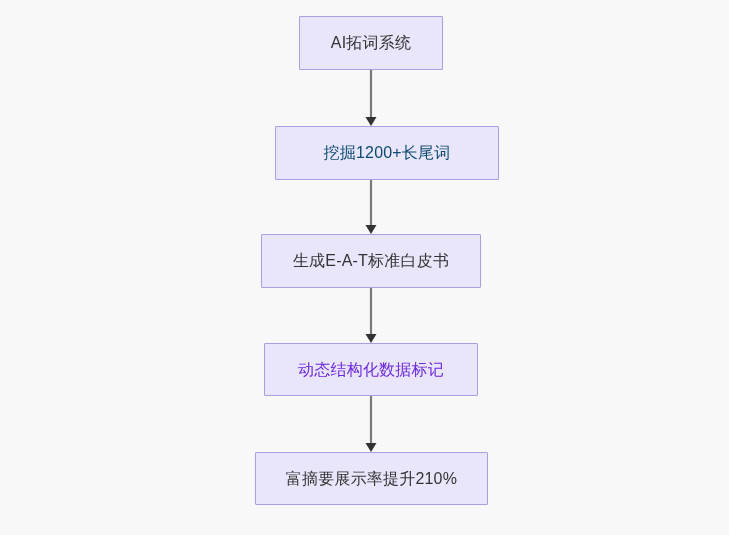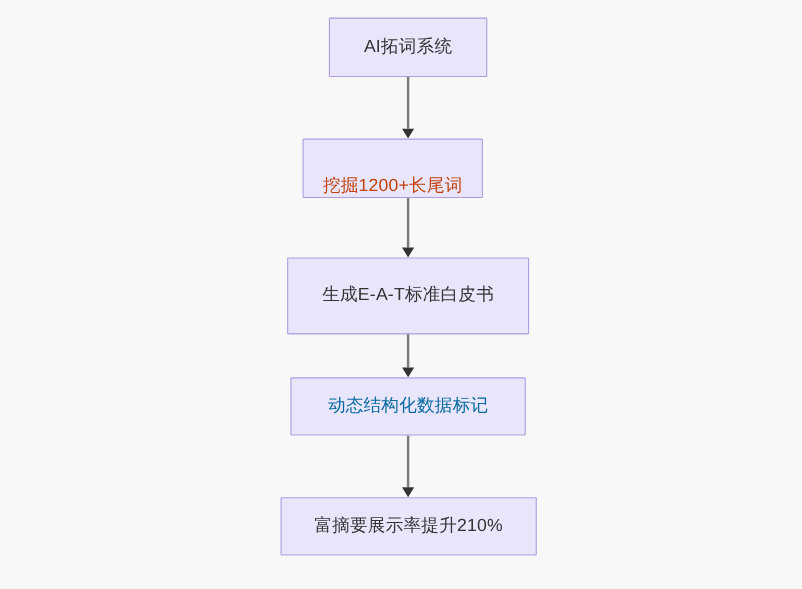--- a/index.html
+++ b/index.html
@@ -73,29 +73,29 @@
 
   <svg class="flow-connector" aria-hidden="true" width="22" height="56" viewBox="0 0 22 56" style="left: 360px; top: 396px; height: 56px;">
     <line class="conn-line" x1="11" y1="0" x2="11" y2="47" stroke="#7a7a7a" stroke-width="2.2"></line>
     <polygon class="conn-head" points="5.5,47 16.5,47 11,56" fill="#333333"></polygon>
   </svg>
 
   <div class="flow-node" style="left: 299px; top: 16px; width: 144px; height: 54px; background: rgb(233, 230, 251); border-color: rgb(173, 156, 224); color: rgb(51, 51, 51);">
     <span class="node-label">AI拓词系统</span>
   </div>
 
-  <div class="flow-node" style="left: 275px; top: 126px; width: 164px; height: 54px; background: rgb(233, 230, 251); border-color: rgb(173, 156, 224); color: #c2410c; align-items: flex-end;">
+  <div class="flow-node" style="left: 275px; top: 126px; width: 224px; height: 54px; background: rgb(233, 230, 251); border-color: rgb(173, 156, 224); color: #0c4a6e;">
     <span class="node-label">挖掘1200+长尾词</span>
   </div>
 
-  <div class="flow-node" style="left: 261px; top: 234px; width: 220px; height: 70px; background: rgb(233, 230, 251); border-color: rgb(173, 156, 224); color: rgb(51, 51, 51);">
+  <div class="flow-node" style="left: 261px; top: 234px; width: 220px; height: 54px; background: rgb(233, 230, 251); border-color: rgb(173, 156, 224); color: rgb(51, 51, 51);">
     <span class="node-label">生成E-A-T标准白皮书</span>
   </div>
 
-  <div class="flow-node" style="left: 264px; top: 343px; width: 214px; height: 53px; background: rgb(233, 230, 251); border-color: rgb(173, 156, 224); color: #0369a1;">
+  <div class="flow-node" style="left: 264px; top: 343px; width: 214px; height: 53px; background: rgb(233, 230, 251); border-color: rgb(173, 156, 224); color: #6d28d9;">
     <span class="node-label">动态结构化数据标记</span>
   </div>
 
   <div class="flow-node" style="left: 255px; top: 452px; width: 233px; height: 53px; background: rgb(233, 230, 251); border-color: rgb(173, 156, 224); color: rgb(51, 51, 51); justify-content: center;">
     <span class="node-label">富摘要展示率提升210%</span>
   </div>
 
 </div>
 
 </body></html>

